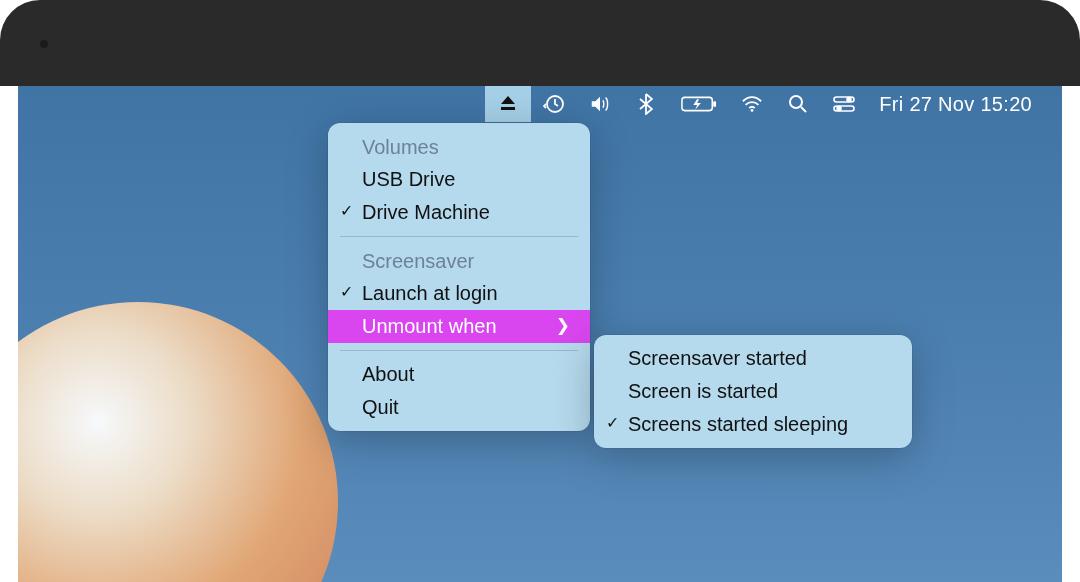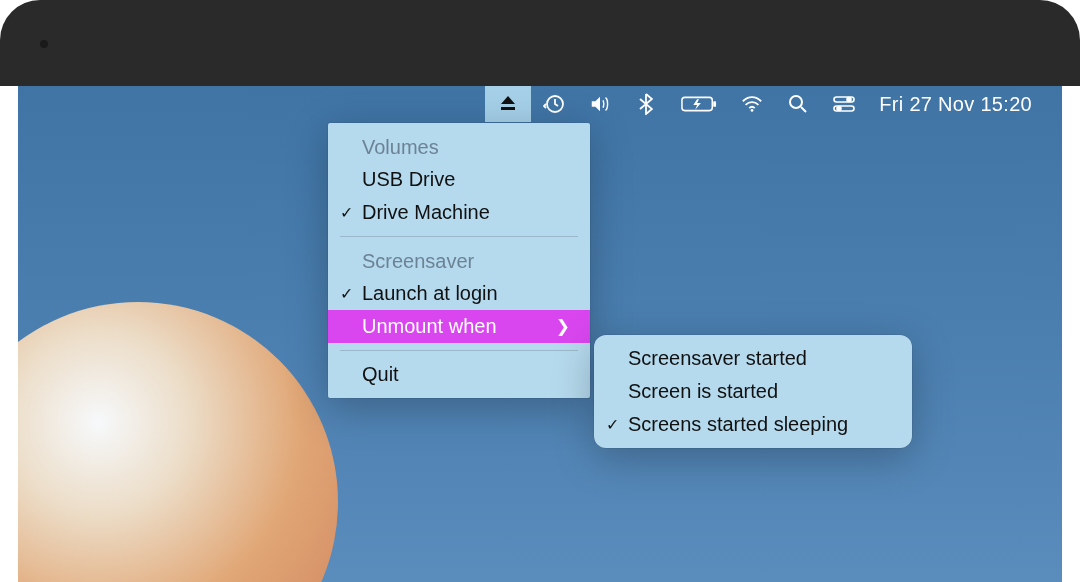--- a/index.html
+++ b/index.html
@@ -59,36 +59,36 @@
     }
     .menubar-item.active { background: #a5d0e8; color: #111; border-radius: 0; }
     .menubar-icon { width: 22px; height: 22px; display:flex; align-items:center; justify-content:center; }
     .menubar-text { font-size: 20px; font-weight: 500; letter-spacing: 0.3px; }
     .dropdown {
       position: absolute;
       top: 37px;
       left: 310px;
       width: 262px;
       background: #b5d9ed;
-      border-radius: 2px;
+      border-radius: 12px;
       padding: 7px 0;
       box-shadow: 0 10px 40px rgba(0,0,0,0.25), 0 0 0 0.5px rgba(0,0,0,0.12);
       font-size: 20px;
       color: #111;
     }
     .section-header {
       color: #6c8395;
       font-weight: 500;
       padding: 6px 20px 4px 34px;
     }
     .menu-item {
       padding: 5px 20px 5px 34px;
       position: relative;
       display: flex;
-      align-items: center;
+      align-items: flex-start;
     }
     .menu-item.highlighted {
       background: #d946ef;
       color: #fff;
     }
     .checkmark {
       position: absolute;
       left: 12px;
       font-size: 16px;
     }
@@ -211,20 +211,23 @@
     <div class="menu-item">
       <span class="checkmark">✓</span>
       <span>Launch at login</span>
     </div>
     <div class="menu-item highlighted">
       <span>Unmount when</span>
       <span class="chevron">❯</span>
     </div>
     <div class="separator"></div>
     <div class="menu-item">
+      <span>About</span>
+    </div>
+    <div class="menu-item">
       <span>Quit</span>
     </div>
   </div>
 
   <div class="submenu">
     <div class="menu-item">
       <span>Screensaver started</span>
     </div>
     <div class="menu-item">
       <span>Screen is started</span>

